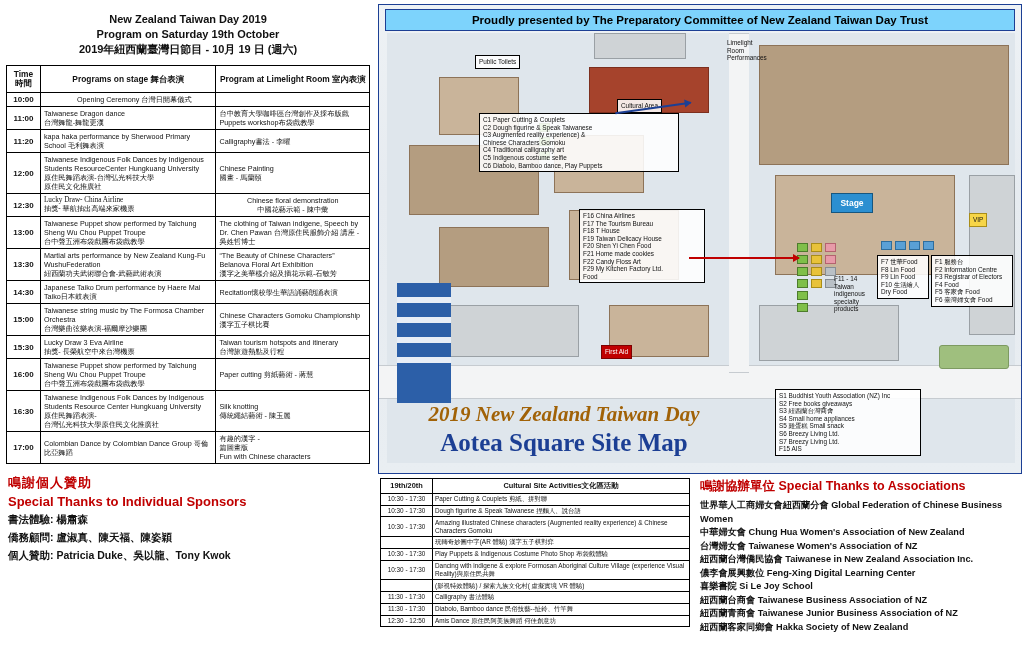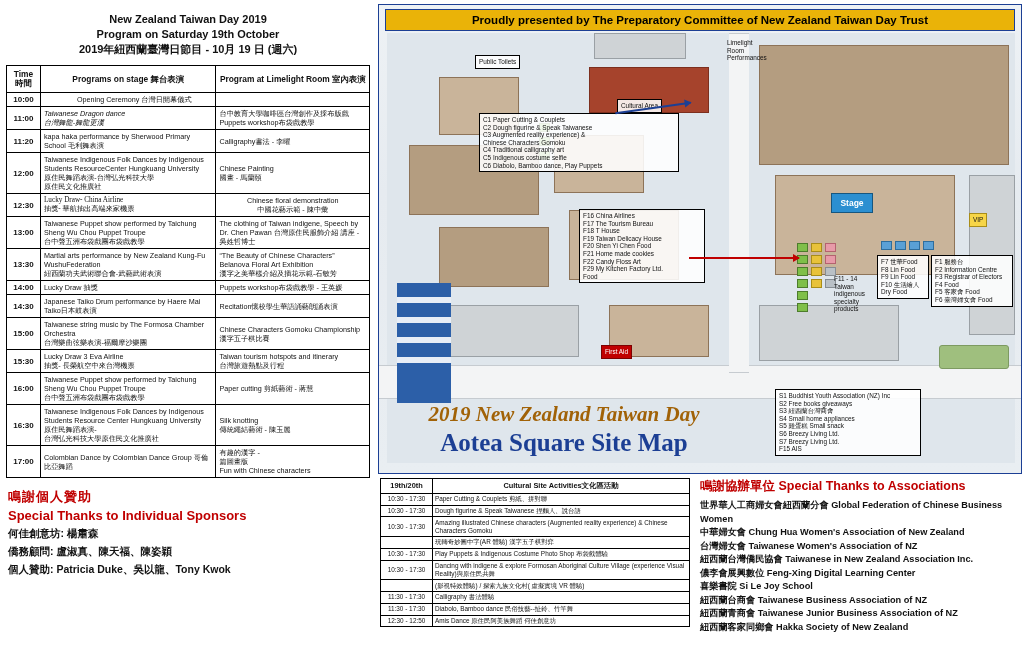--- a/index.html
+++ b/index.html
@@ -40,21 +40,21 @@
 
   
   .map-wrap {
     position:absolute; left:378px; top:4px; width:644px; height:470px;
     border:1px solid #1c3f94;
     background:#e9eef3;
     overflow:hidden;
   }
   .map-banner {
     position:absolute; left:6px; top:4px; right:6px; height:22px;
-    border:1.5px solid #1c3f94; background:#eab308;
+    border:1.5px solid #1c3f94; background:#7dd3fc;
     display:flex; align-items:center; justify-content:center;
     font-weight:bold; font-size:11.5px; color:#000;
   }
   
   .ground { position:absolute; left:0; top:0; width:100%; height:100%;
     background:linear-gradient(180deg,#eef2f5 0%, #e6ebf0 40%, #e9eef2 100%); }
   .plaza {
     position:absolute; left:8px; top:28px; width:628px; height:430px;
     background:#dfe6ec;
   }
@@ -150,21 +150,21 @@
         </tr>
       </thead>
       <tbody id="schedule-body">
           <tr>
             <td class="col-time">10:00</td>
             <td class="col-stage" style="white-space: pre-line; padding-left: 36px;">Opening Ceremony 台灣日開幕儀式</td>
             <td class="col-room" style="white-space: pre-line;"></td>
           </tr>
           <tr>
             <td class="col-time">11:00</td>
-            <td class="col-stage" style="white-space: pre-line; font-style: italic;">Taiwanese Dragon dance
+            <td class="col-stage" style="white-space: pre-line;">Taiwanese Dragon dance
 台灣舞龍-舞龍更漢</td>
             <td class="col-room" style="white-space: pre-line;">台中教育大學咖啡區台灣創作及採布版戲
 Puppets workshop布袋戲教學</td>
           </tr>
           <tr>
             <td class="col-time">11:20</td>
             <td class="col-stage" style="white-space: pre-line;">kapa haka performance by Sherwood Primary School 毛利舞表演</td>
             <td class="col-room" style="white-space: pre-line;">Calligraphy書法 - 李曜</td>
           </tr>
           <tr>
@@ -189,25 +189,20 @@
             <td class="col-room" style="white-space: pre-line;">The clothing of Taiwan indigene, Speech by Dr. Chen Pawan 台灣原住民服飾介紹 講座 - 吳姓哲博士</td>
           </tr>
           <tr>
             <td class="col-time">13:30</td>
             <td class="col-stage" style="white-space: pre-line;">Martial arts performance by New Zealand Kung-Fu WushuFederation
 紐西蘭功夫武術聯合會-武藝武術表演</td>
             <td class="col-room" style="white-space: pre-line;">“The Beauty of Chinese Characters” Belanova Floral Art Exhibition
 漢字之美華樣介紹及插花示範-石敏芳</td>
           </tr>
           <tr>
-            <td class="col-time">14:00</td>
-            <td class="col-stage" style="white-space: pre-line;">Lucky Draw 抽獎</td>
-            <td class="col-room" style="white-space: pre-line;">Puppets workshop布袋戲教學 - 王英媛</td>
-          </tr>
-          <tr>
             <td class="col-time">14:30</td>
             <td class="col-stage" style="white-space: pre-line;">Japanese Taiko Drum performance by Haere Mai Taiko日本鼓表演</td>
             <td class="col-room" style="white-space: pre-line;">Recitation懷校學生華語誦藝朗誦表演</td>
           </tr>
           <tr>
             <td class="col-time">15:00</td>
             <td class="col-stage" style="white-space: pre-line;">Taiwanese string music by The Formosa Chamber Orchestra
 台灣樂曲弦樂表演-福爾摩沙樂團</td>
             <td class="col-room" style="white-space: pre-line;">Chinese Characters Gomoku Championship
 漢字五子棋比賽</td>
@@ -239,21 +234,21 @@
             <td class="col-room" style="white-space: pre-line;">有趣的漢字 -
 篇圖畫版
 Fun with Chinese characters</td>
           </tr>
         </tbody>
     </table>
 
     <div class="thanks-ind">
       <div class="cn">鳴謝個人贊助</div>
       <div class="en">Special Thanks to Individual Sponsors</div>
-      <div class="line">何佳創意坊: 楊肅森</div>
+      <div class="line">書法體驗: 楊肅森</div>
       <div class="line">僑務顧問: 盧淑真、陳天福、陳姿穎</div>
       <div class="line">個人贊助: Patricia Duke、吳以龍、Tony Kwok</div>
     </div>
   </div>
 
   <div class="map-wrap">
     <div class="ground"></div>
     <div class="plaza"></div>
 
     <div class="road" style="left:0; top:360px; width:644px; height:34px;"></div>

